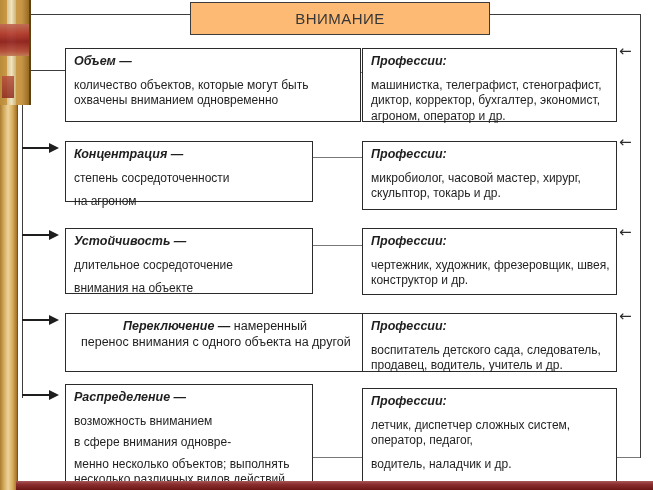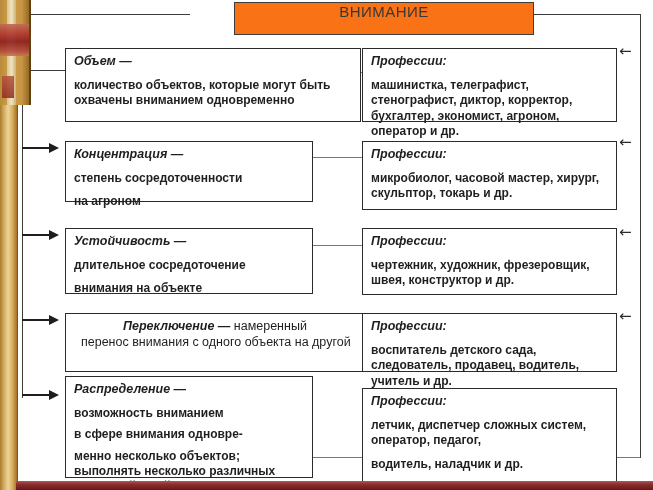--- a/index.html
+++ b/index.html
@@ -34,36 +34,36 @@
     position:absolute;right:0;top:0;width:2px;height:105px;background:#5e4310;
   }
   
   #bottom-bar{
     position:absolute;left:16px;top:481px;width:637px;height:9px;z-index:5;
     background:linear-gradient(180deg,#a85a5a 0%,#8c2f2f 35%,#6b1616 100%);
   }
   
   #title-box{
     position:absolute;left:190px;top:2px;width:298px;height:31px;z-index:3;
-    background:#f97316;border:1px solid #3c3c3c;display:flex;align-items:flex-start;justify-content:center;
-    font-size:15px;color:#373737;letter-spacing:.5px;margin-left:44px;
+    background:#fdba74;border:1px solid #3c3c3c;display:flex;align-items:center;justify-content:center;
+    font-size:15px;color:#373737;letter-spacing:.5px;
   }
   
   .hline,.vline{position:absolute;background:#3c3c3c;z-index:2;}
   .hline{height:1px;}
   .vline{width:1px;}
   .connector{position:absolute;height:1px;background:#787878;z-index:2;}
   
   .box{
     position:absolute;background:#fff;border:1px solid #2b2b2b;z-index:3;
     padding:4px 6px 2px 8px;box-sizing:border-box;font-size:12px;line-height:1.28;
   }
   .box .hd{font-weight:bold;font-style:italic;font-size:12.5px;margin:0 0 9px 0;}
   .box .hd .inline-rest{font-weight:normal;font-style:normal;}
-  .box p{margin:0 0 8px 0;font-weight:bold;}
+  .box p{margin:0 0 8px 0;}
   .box.tight p{margin:0 0 6px 0;}
   .indent-first{text-indent:42px;margin-bottom:0 !important;}
   
   .arrow-shaft{position:absolute;height:2px;background:#1e1e1e;z-index:2;}
   .arrow-head{
     position:absolute;width:0;height:0;z-index:2;
     border-left:10px solid #1e1e1e;border-top:5px solid transparent;border-bottom:5px solid transparent;
   }
   
   .left-glyph{
@@ -129,21 +129,21 @@
         <div class="hd indent-first"><span>Переключение —</span><span class="inline-rest"> намеренный перенос внимания с одного объекта на другой</span></div>
       </div>
       <div class="box" style="left: 362px; top: 313px; width: 255px; height: 59px;">
         <div class="hd"><span>Профессии:</span></div>
         <p>воспитатель детского сада, следователь, продавец, водитель, учитель и др.</p>
       </div>
       <div class="connector" style="left: 313px; top: 330px; width: 49px;"></div>
       <div class="arrow-shaft" style="left: 22px; top: 319px; width: 27px;"></div>
       <div class="arrow-head" style="left: 49px; top: 315px;"></div>
       <span class="left-glyph" style="left: 619px; top: 309px;">←</span>
-      <div class="box tight" style="left: 65px; top: 376px; width: 248px; height: 102px;">
+      <div class="box tight" style="left: 65px; top: 384px; width: 248px; height: 102px;">
         <div class="hd"><span>Распределение —</span></div>
         <p>возможность вниманием</p>
         <p>в сфере внимания одновре-</p>
         <p>менно несколько объектов; выполнять несколько различных видов действий</p>
       </div>
       <div class="box" style="left: 362px; top: 388px; width: 255px; height: 102px;">
         <div class="hd"><span>Профессии:</span></div>
         <p>летчик, диспетчер сложных систем, оператор, педагог,</p>
         <p>водитель, наладчик и др.</p>
       </div>

